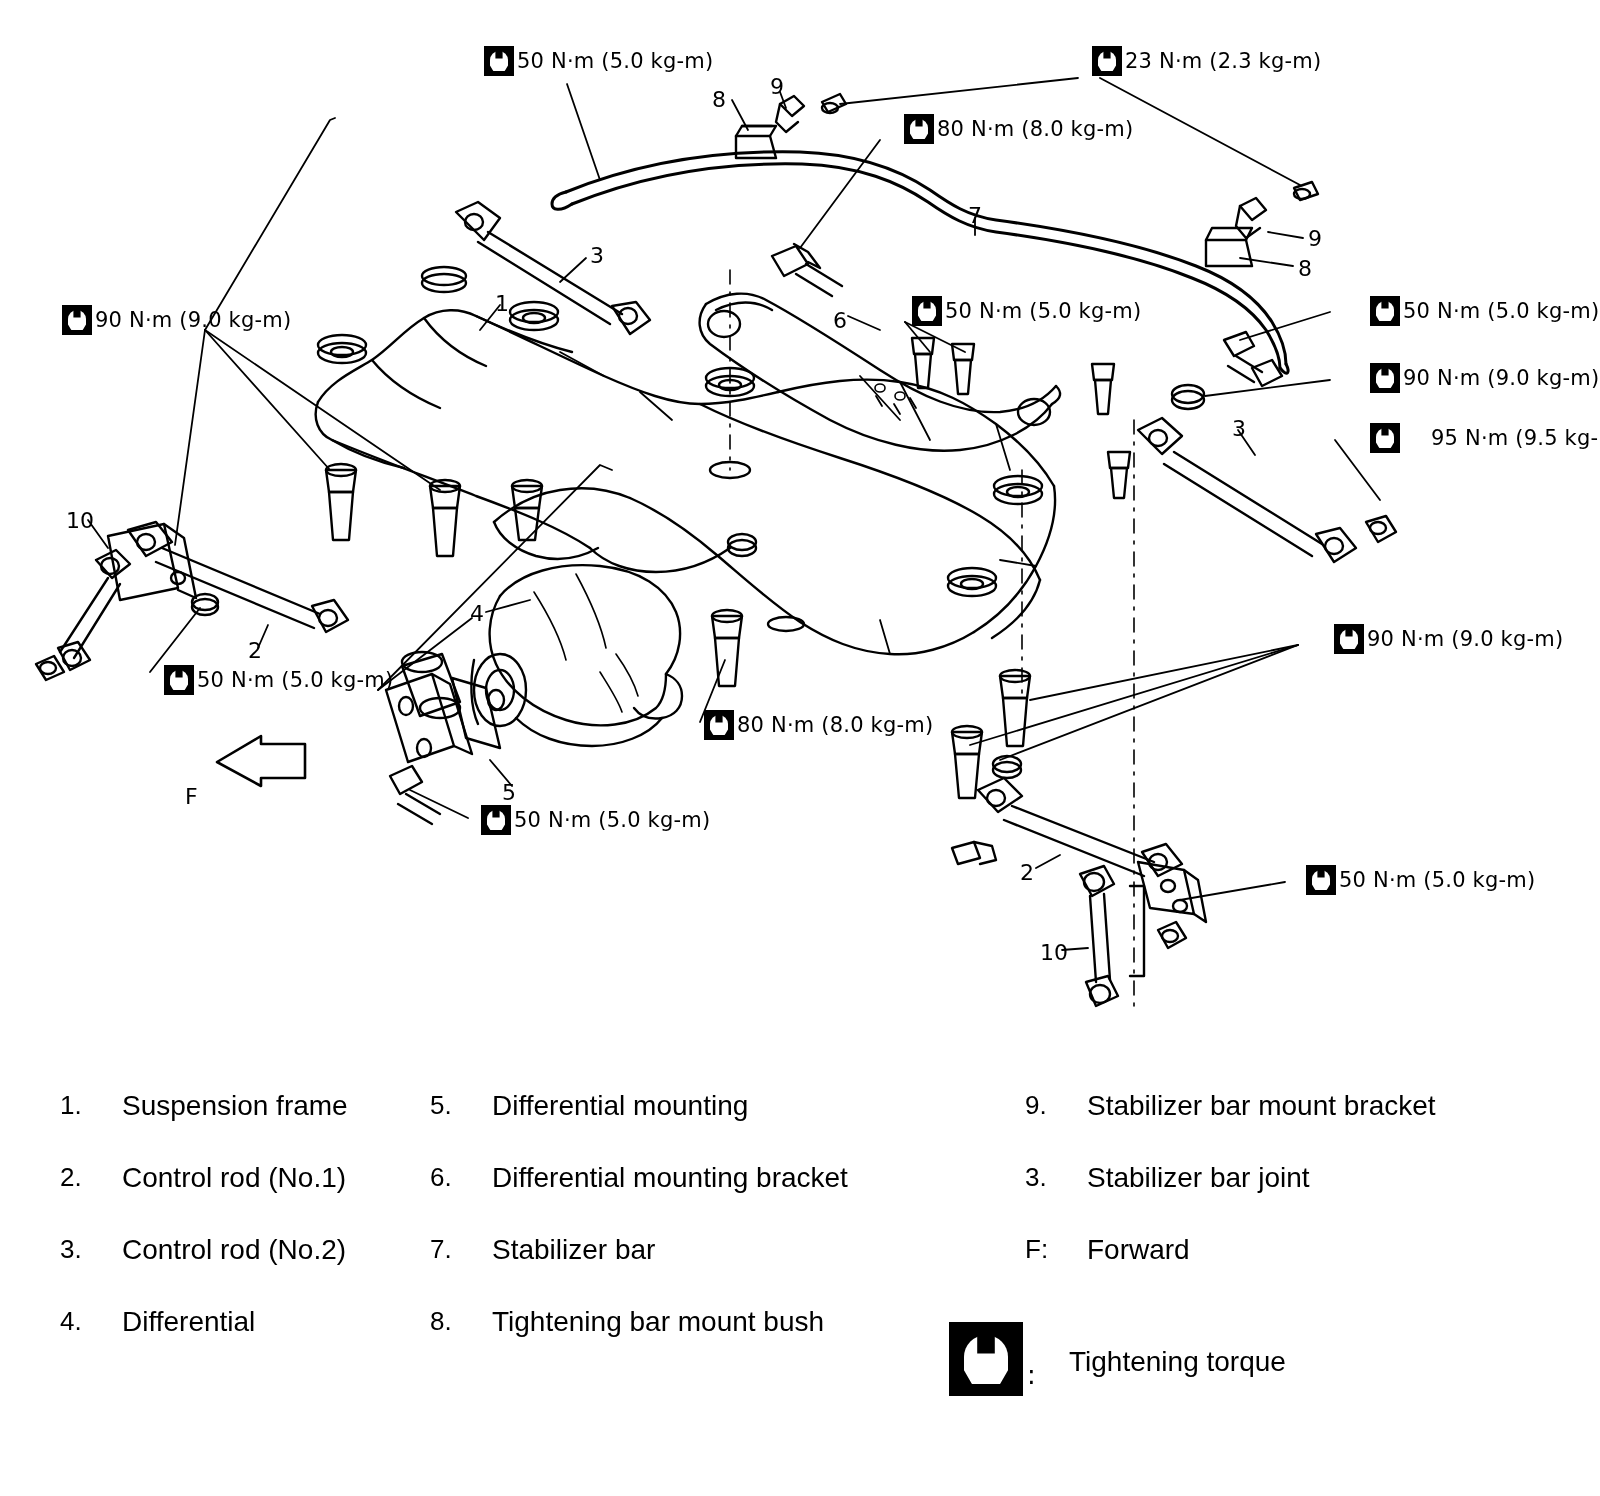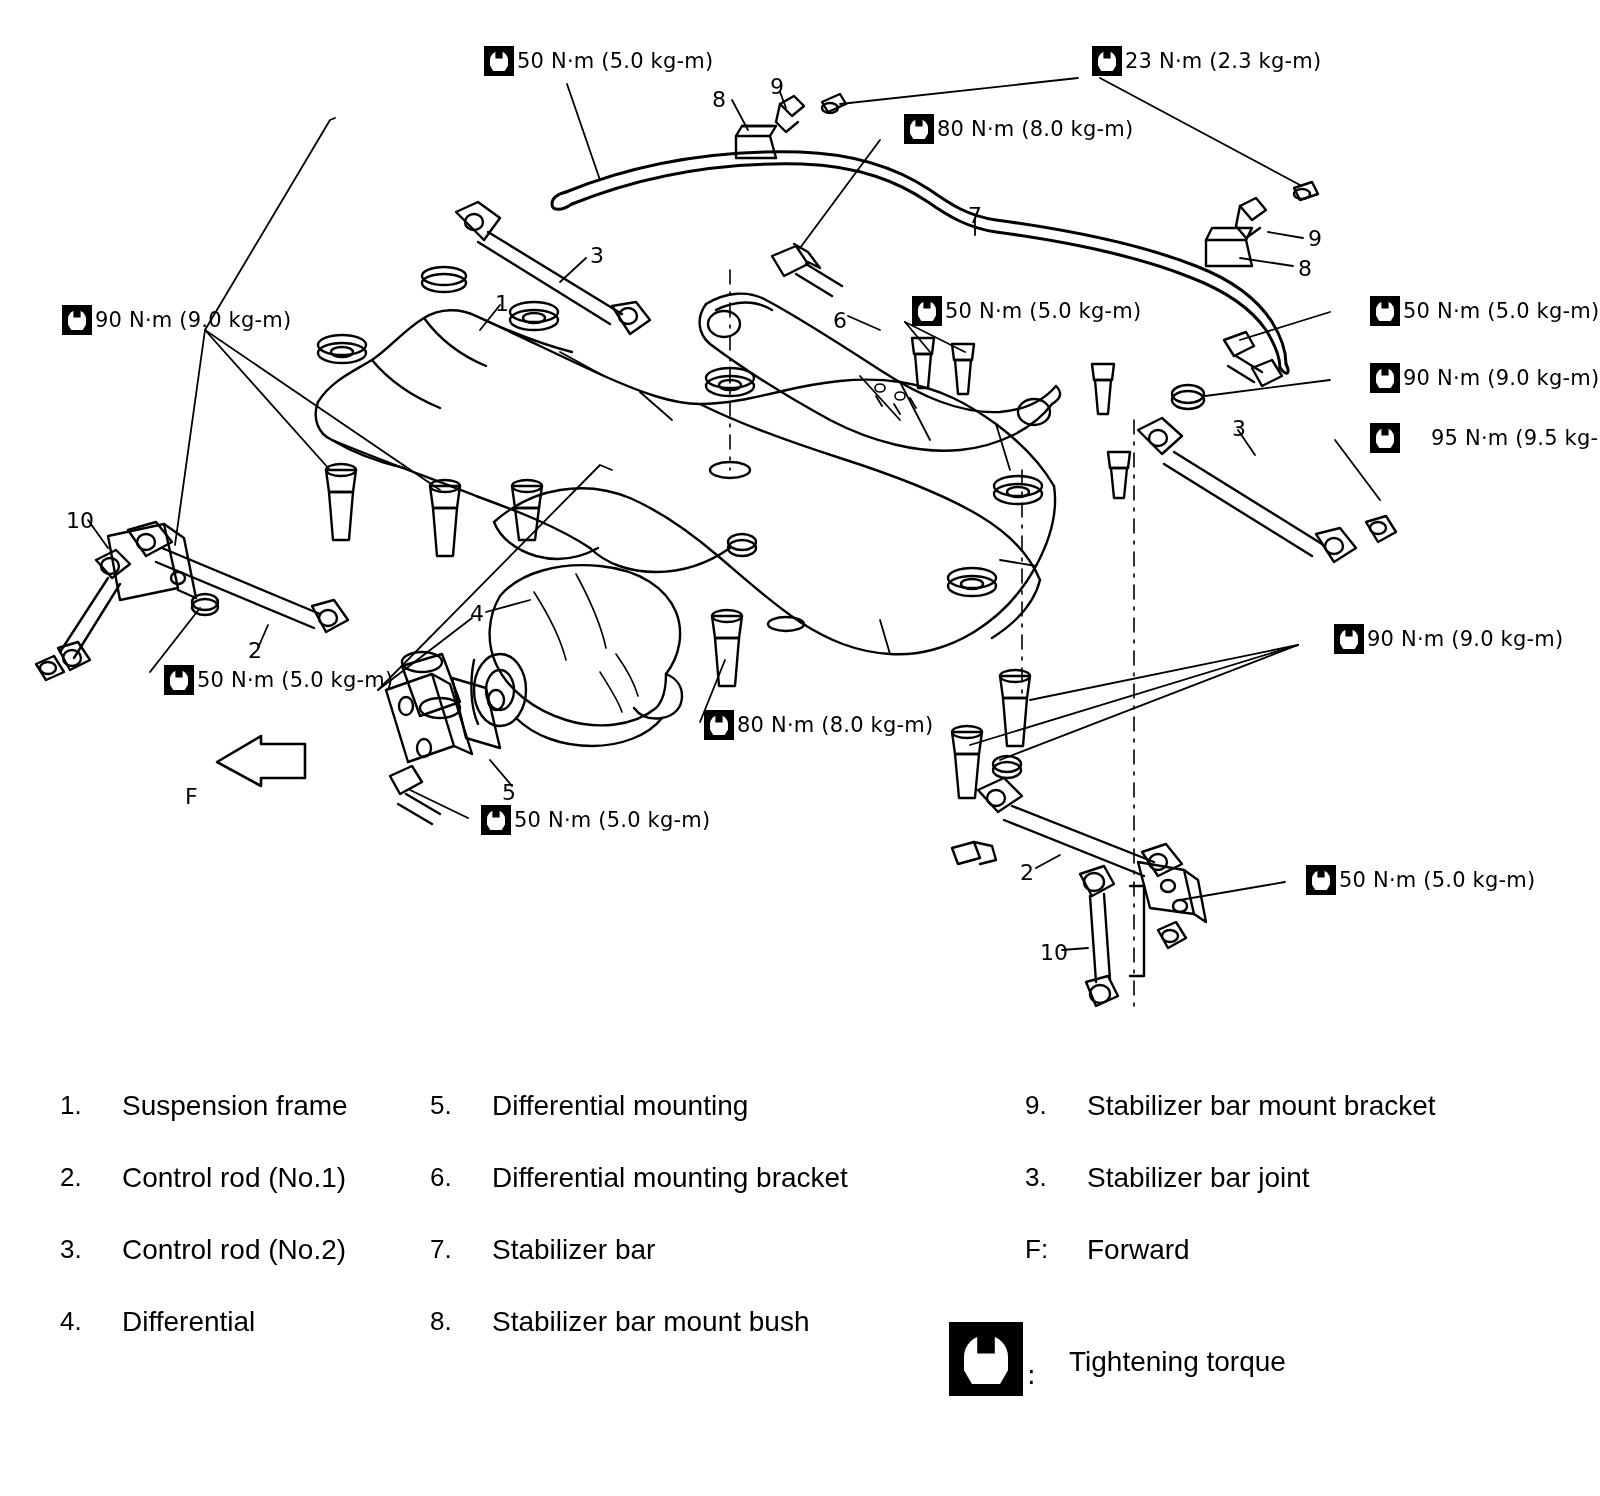--- a/index.html
+++ b/index.html
@@ -590,21 +590,21 @@
     <div class="legend-row">
       <div class="legend-num">6.</div>
       <div class="legend-label">Differential mounting bracket</div>
     </div>
     <div class="legend-row">
       <div class="legend-num">7.</div>
       <div class="legend-label">Stabilizer bar</div>
     </div>
     <div class="legend-row">
       <div class="legend-num">8.</div>
-      <div class="legend-label">Stabilizer bar mount bush</div>
+      <div class="legend-label">Tightening bar mount bush</div>
     </div>
   </div>
 
   <div class="legend-col" style="left:1025px;">
     <div class="legend-row">
       <div class="legend-num">9.</div>
       <div class="legend-label">Stabilizer bar mount bracket</div>
     </div>
     <div class="legend-row">
       <div class="legend-num">3.</div>

